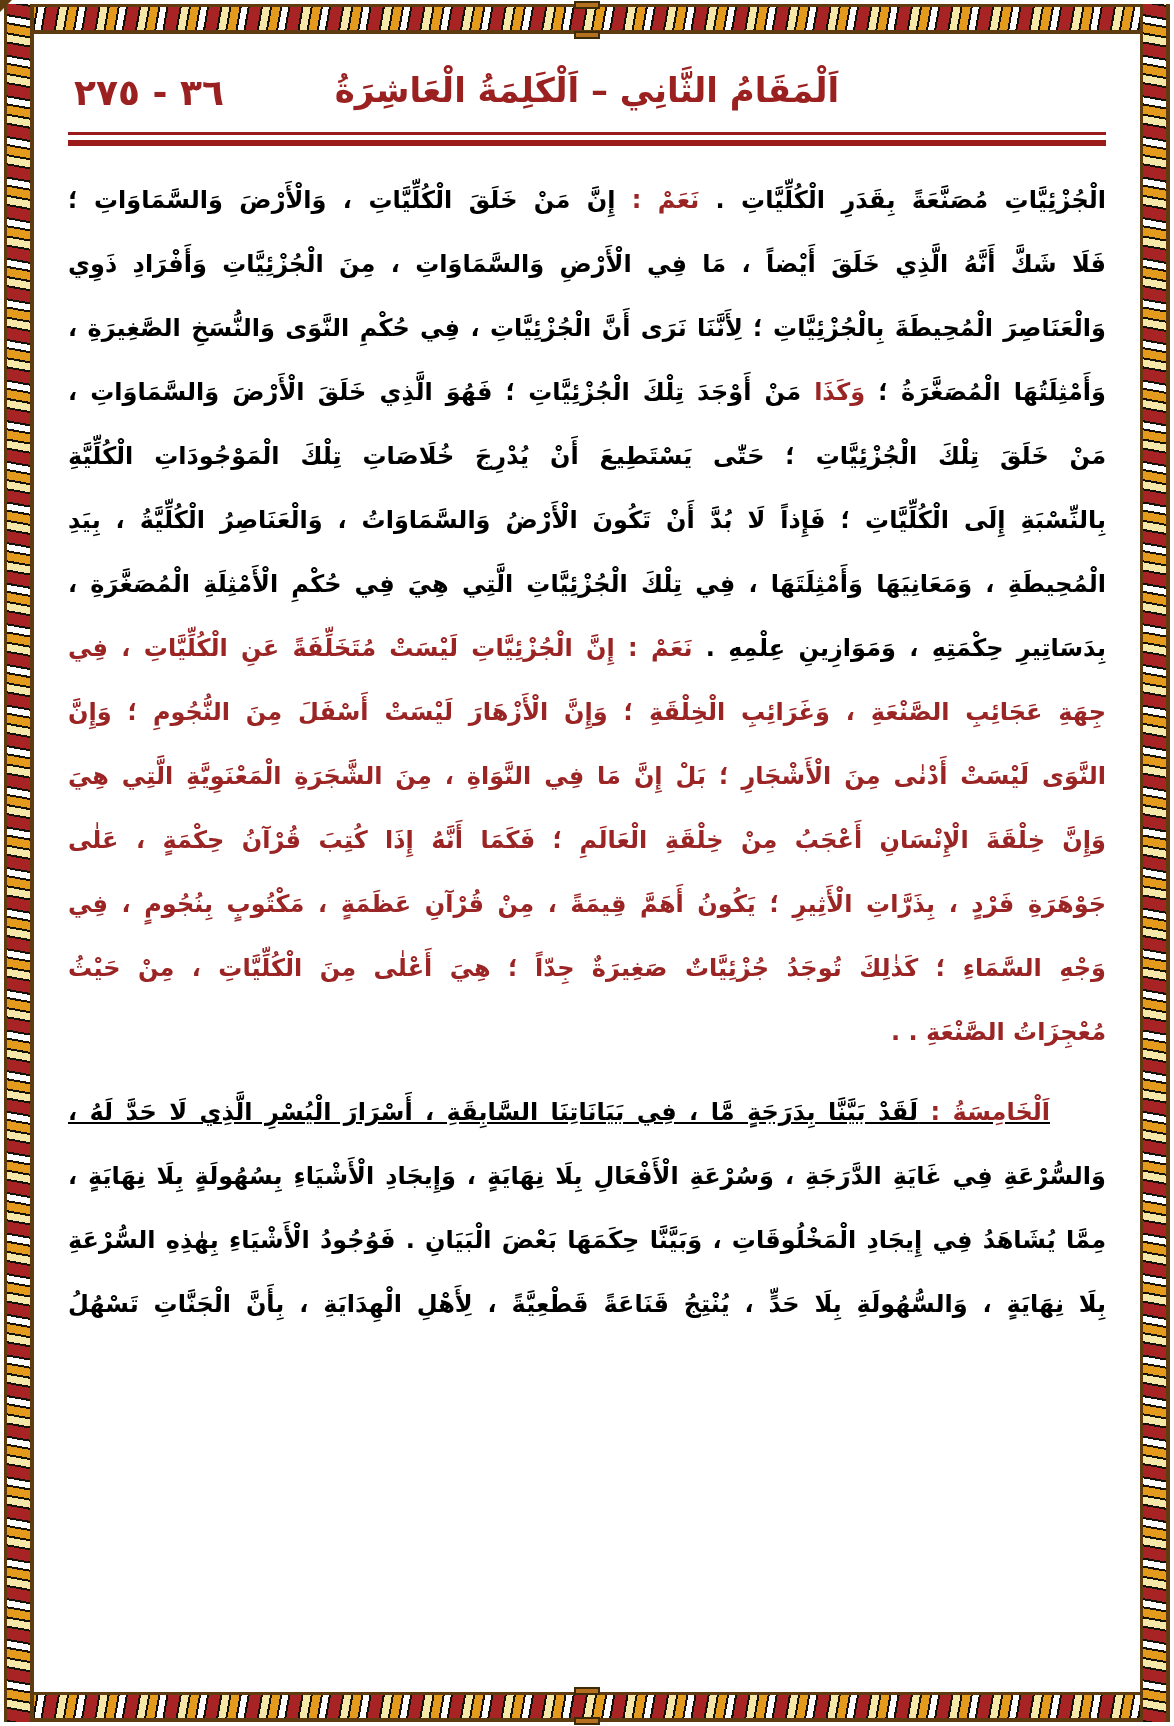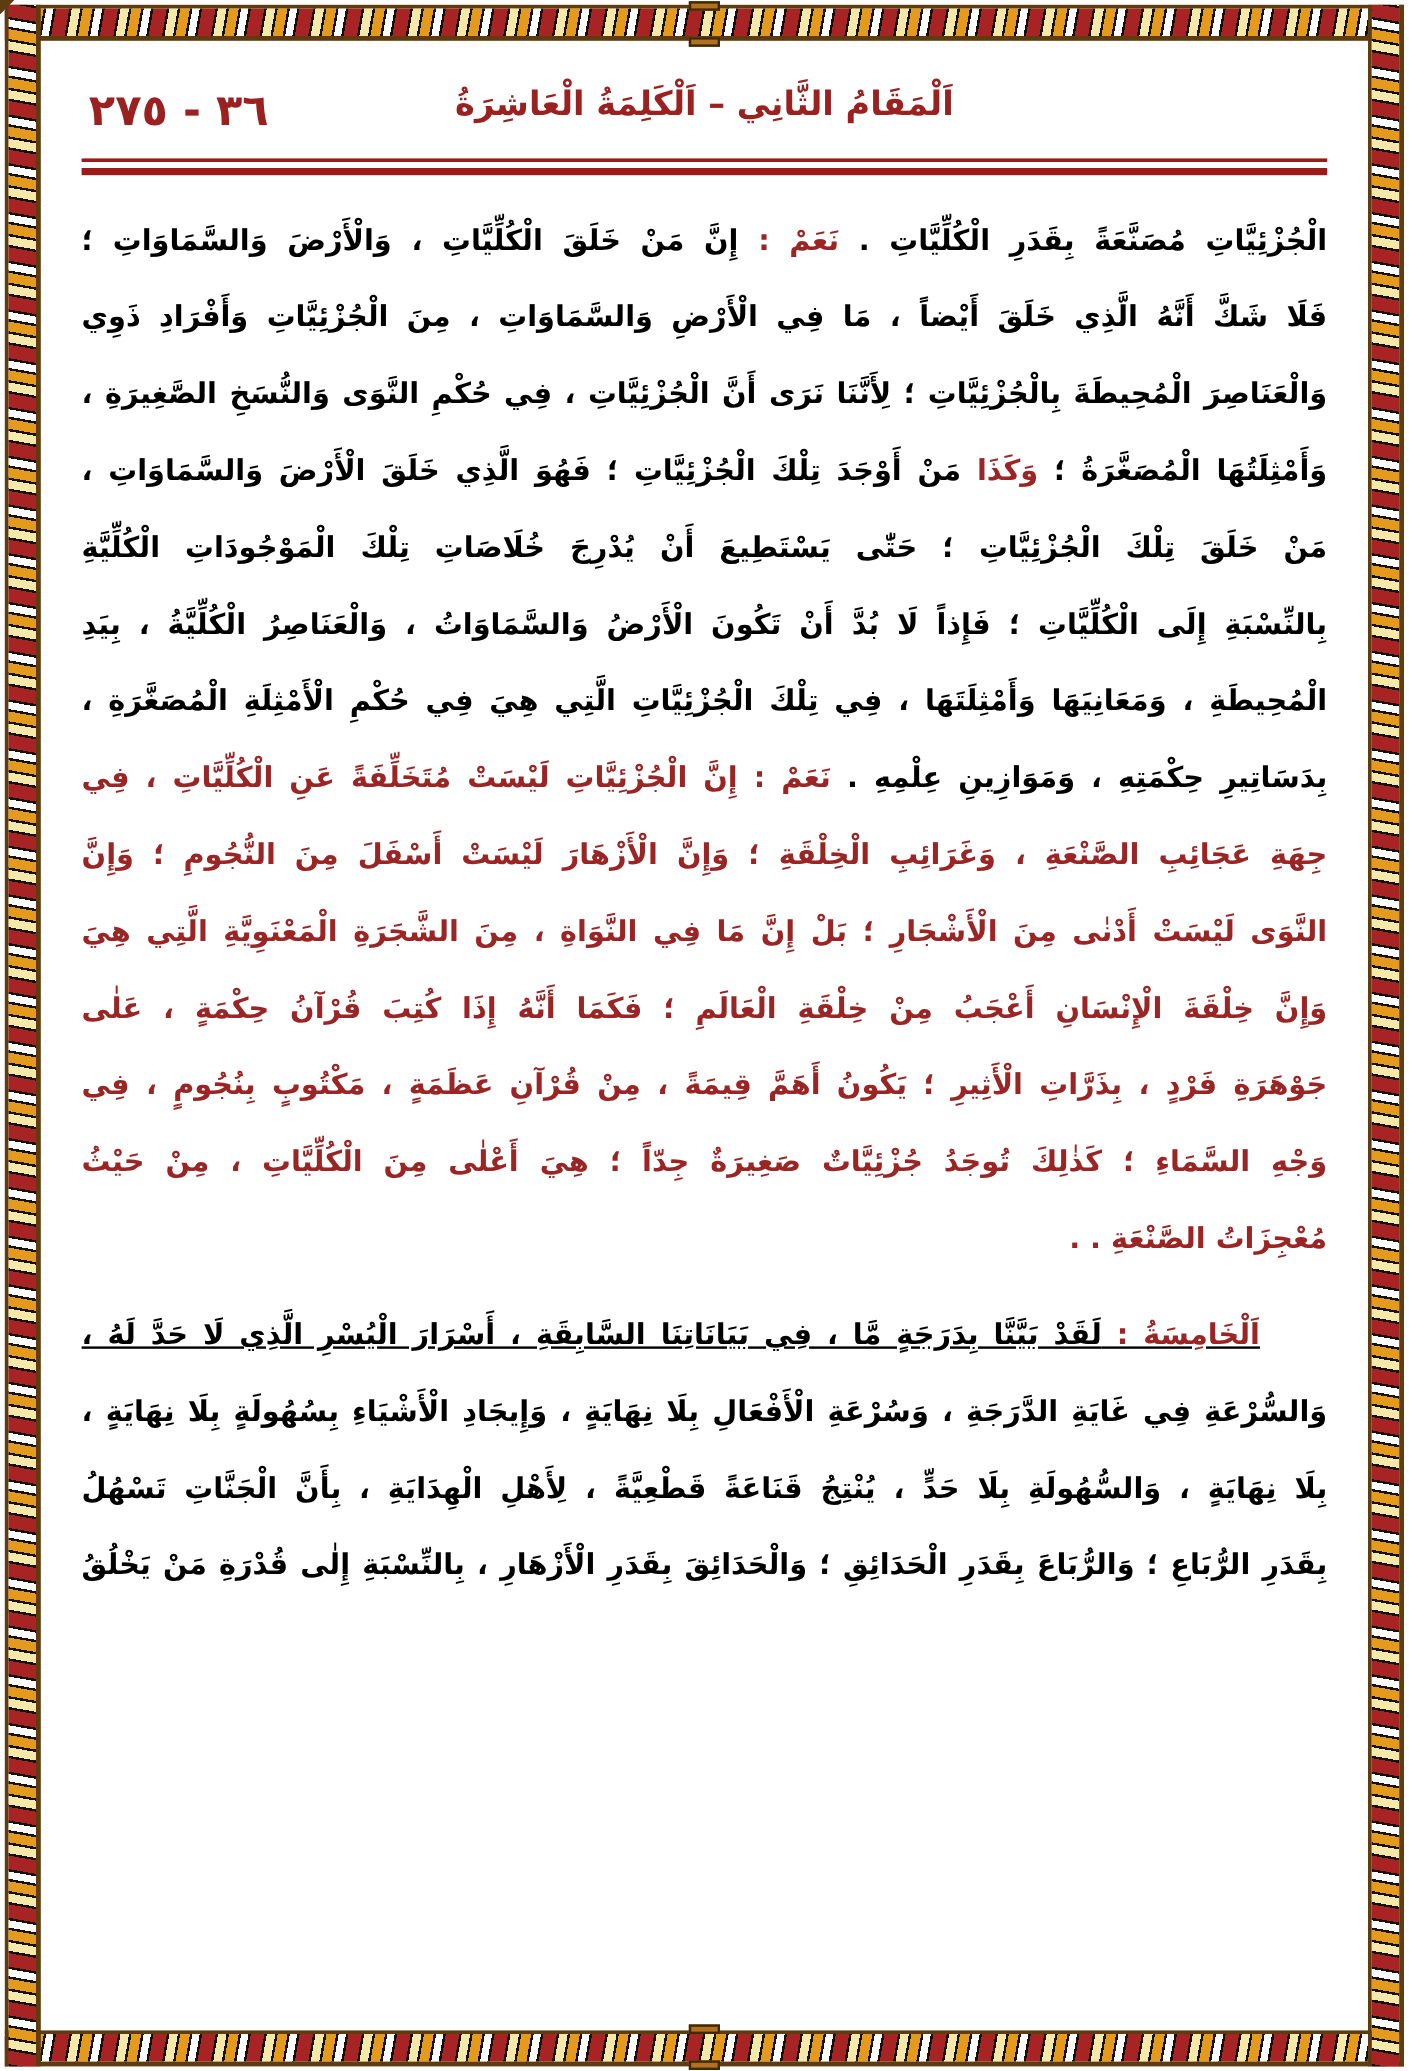--- a/index.html
+++ b/index.html
@@ -51,21 +51,21 @@
   
   .content{
     position:absolute;
     top:64px;left:68px;right:68px;bottom:60px;
     direction:rtl;
   }
   .header-row{position:relative;height:62px;}
   .page-title{
     position:absolute;right:0;left:0;top:6px;
     text-align:center;
-    font-size:28px;font-weight:bold;color:#9b2121;
+    font-size:34px;font-weight:bold;color:#9b2121;
   }
   .page-num{
     position:absolute;left:6px;top:8px;
     font-size:36px;font-weight:bold;color:#9b2121;
     direction:rtl;
   }
   .double-rule{
     height:5px;
     border-top:3px solid #9b1b1b;
     border-bottom:6px solid #9b1b1b;
@@ -118,19 +118,19 @@
           <div class="line"><span class="seg red">جِهَةِ عَجَائِبِ الصَّنْعَةِ ، وَغَرَائِبِ الْخِلْقَةِ ؛ وَإِنَّ الْأَزْهَارَ لَيْسَتْ أَسْفَلَ مِنَ النُّجُومِ ؛ وَإِنَّ</span></div>
           <div class="line"><span class="seg red">النَّوَى لَيْسَتْ أَدْنٰى مِنَ الْأَشْجَارِ ؛ بَلْ إِنَّ مَا فِي النَّوَاةِ ، مِنَ الشَّجَرَةِ الْمَعْنَوِيَّةِ الَّتِي هِيَ</span></div>
           <div class="line"><span class="seg red">وَإِنَّ خِلْقَةَ الْإِنْسَانِ أَعْجَبُ مِنْ خِلْقَةِ الْعَالَمِ ؛ فَكَمَا أَنَّهُ إِذَا كُتِبَ قُرْآنُ حِكْمَةٍ ، عَلٰى</span></div>
           <div class="line"><span class="seg red">جَوْهَرَةِ فَرْدٍ ، بِذَرَّاتِ الْأَثِيرِ ؛ يَكُونُ أَهَمَّ قِيمَةً ، مِنْ قُرْآنِ عَظَمَةٍ ، مَكْتُوبٍ بِنُجُومٍ ، فِي</span></div>
           <div class="line"><span class="seg red">وَجْهِ السَّمَاءِ ؛ كَذٰلِكَ تُوجَدُ جُزْئِيَّاتٌ صَغِيرَةٌ جِدّاً ؛ هِيَ أَعْلٰى مِنَ الْكُلِّيَّاتِ ، مِنْ حَيْثُ</span></div>
           <div class="line last"><span class="seg red">مُعْجِزَاتُ الصَّنْعَةِ . .</span></div>
         </div>
         <div class="para">
           <div class="line indent"><span class="seg red">اَلْخَامِسَةُ : </span><span class="seg black">لَقَدْ بَيَّنَّا بِدَرَجَةٍ مَّا ، فِي بَيَانَاتِنَا السَّابِقَةِ ، أَسْرَارَ الْيُسْرِ الَّذِي لَا حَدَّ لَهُ ،</span></div>
           <div class="line"><span class="seg black">وَالسُّرْعَةِ فِي غَايَةِ الدَّرَجَةِ ، وَسُرْعَةِ الْأَفْعَالِ بِلَا نِهَايَةٍ ، وَإِيجَادِ الْأَشْيَاءِ بِسُهُولَةٍ بِلَا نِهَايَةٍ ،</span></div>
+          <div class="line"><span class="seg black">مِمَّا يُشَاهَدُ فِي إِيجَادِ الْمَخْلُوقَاتِ ، وَبَيَّنَّا حِكَمَهَا بَعْضَ الْبَيَانِ . فَوُجُودُ الْأَشْيَاءِ بِهٰذِهِ السُّرْعَةِ</span></div>
           <div class="line"><span class="seg black">بِلَا نِهَايَةٍ ، وَالسُّهُولَةِ بِلَا حَدٍّ ، يُنْتِجُ قَنَاعَةً قَطْعِيَّةً ، لِأَهْلِ الْهِدَايَةِ ، بِأَنَّ الْجَنَّاتِ تَسْهُلُ</span></div>
-          <div class="line"><span class="seg black">بِقَدَرِ الرُّبَاعِ ؛ وَالرُّبَاعَ بِقَدَرِ الْحَدَائِقِ ؛ وَالْحَدَائِقَ بِقَدَرِ الْأَزْهَارِ ، بِالنِّسْبَةِ إِلٰى قُدْرَةِ مَنْ يَخْلُقُ</span></div>
         </div>
       </div>
   </div>
 
 </div>
 
 </body></html>

